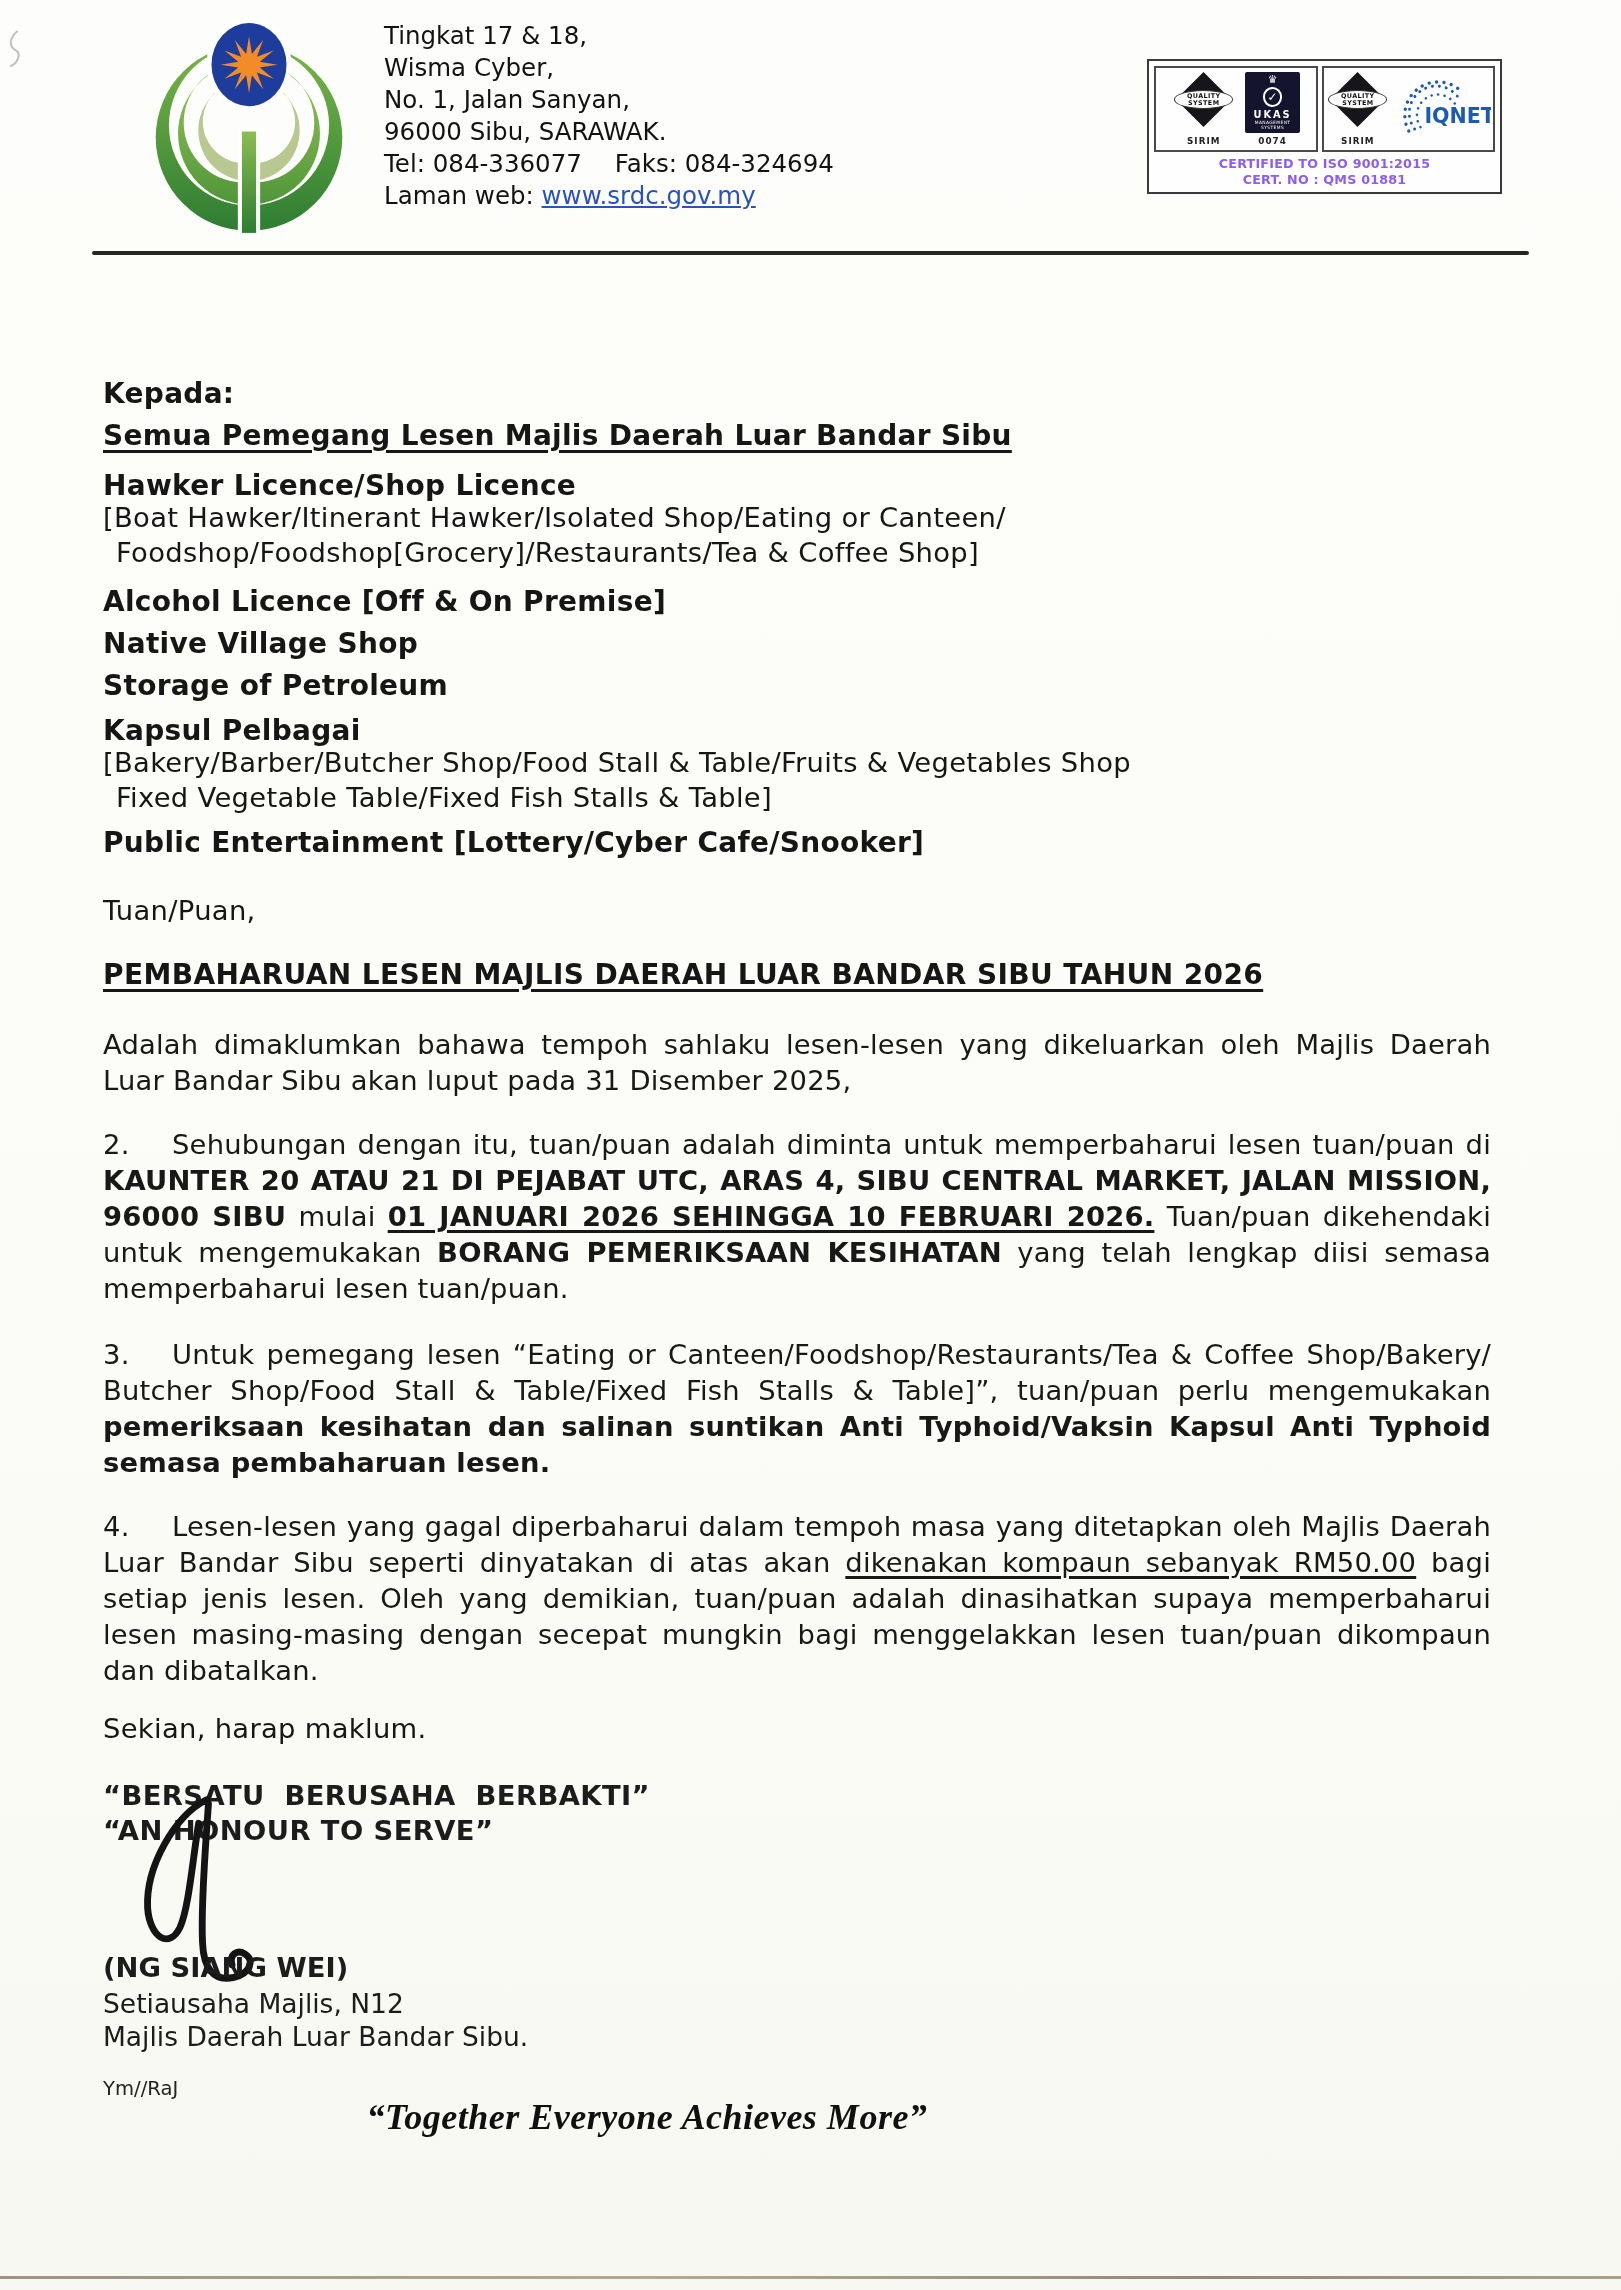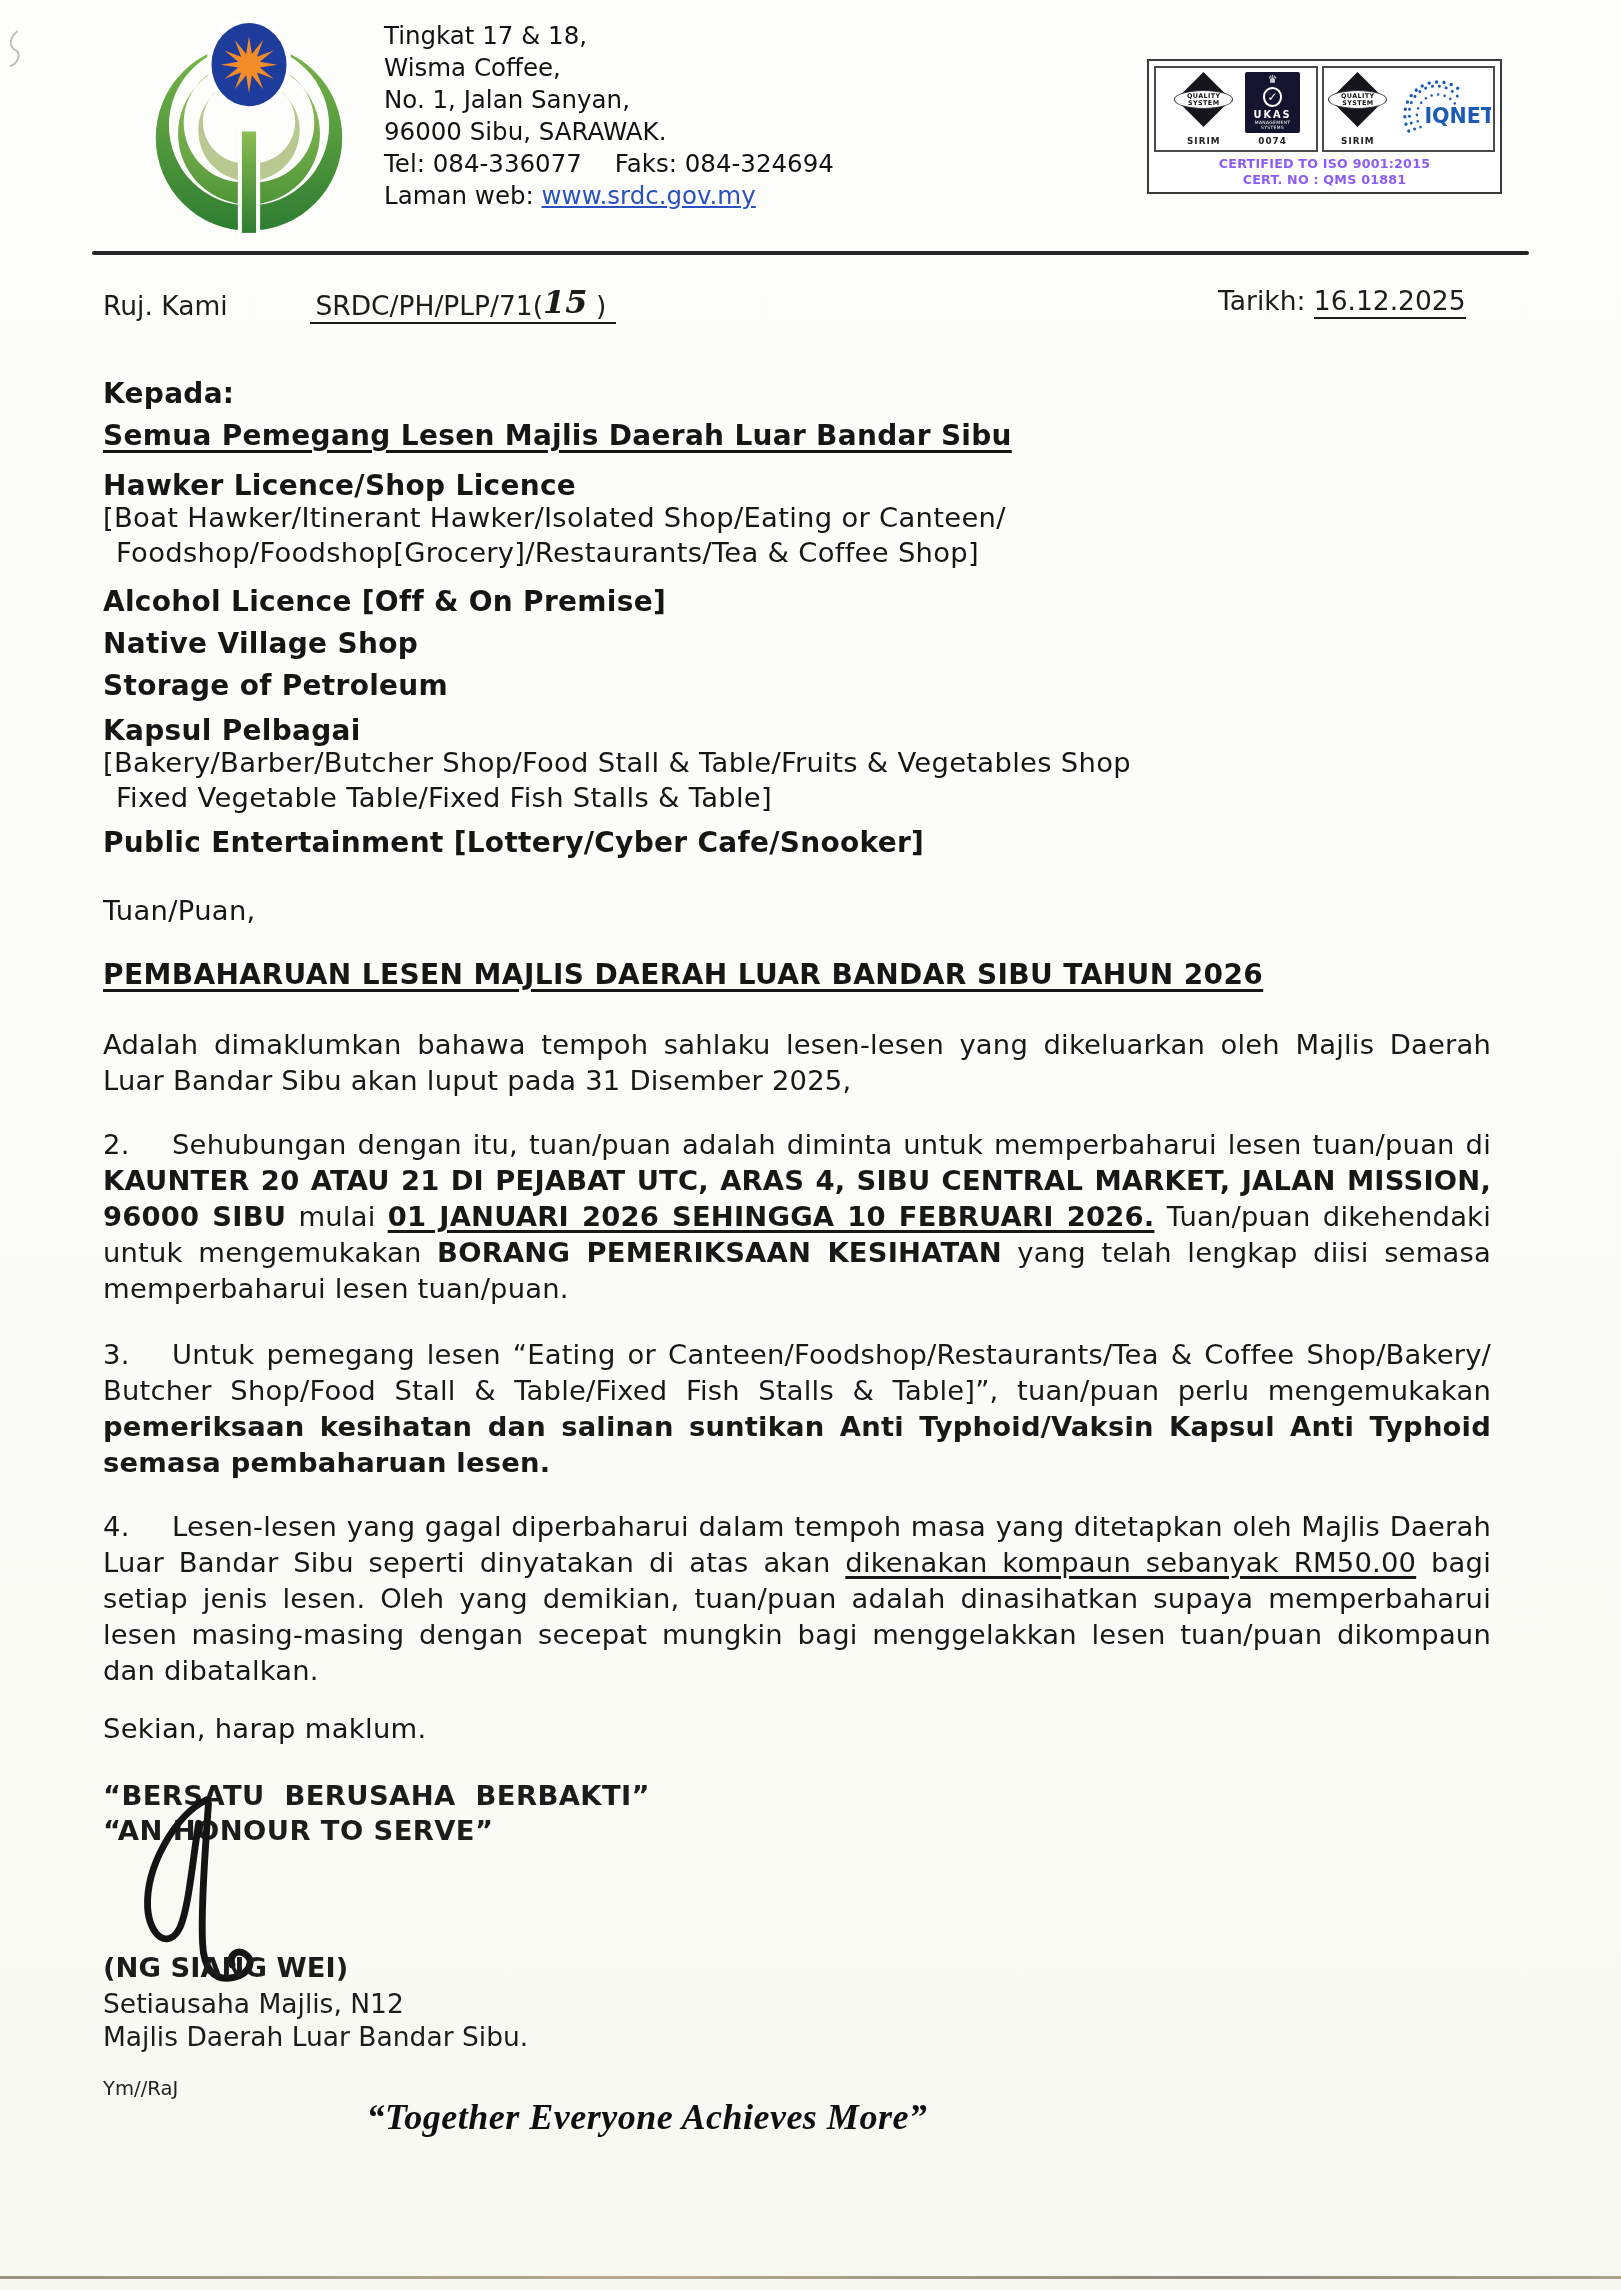--- a/index.html
+++ b/index.html
@@ -114,21 +114,21 @@
     <rect x="93" y="112" width="14" height="100" fill="url(#gStem)"></rect>
 
     <ellipse cx="100" cy="46" rx="42" ry="46" fill="#ffffff"></ellipse>
     <ellipse cx="100" cy="46" rx="37" ry="41" fill="#1e3c9b"></ellipse>
 
     <polygon fill="#f28c28" points="100,18 102.9,35.4 114,21.8 107.8,38.2 124.3,32 110.6,43.2 128,46 110.6,48.9 124.3,60 107.8,53.8 114,70.3 102.9,56.6 100,74 97.2,56.6 86,70.3 92.2,53.8 75.8,60 89.4,48.9 72,46 89.4,43.2 75.8,32 92.2,38.2 86,21.8 97.2,35.4"></polygon>
   </svg>
 
   <div class="abs org">
     <div class="org-line">Tingkat 17 &amp; 18,</div>
-    <div class="org-line">Wisma Coffee,</div>
+    <div class="org-line">Wisma Cyber,</div>
     <div class="org-line">No. 1, Jalan Sanyan,</div>
     <div class="org-line">96000 Sibu, SARAWAK.</div>
     <div class="org-line"><span>Tel: 084-336077</span><span class="tel-gap"></span><span>Faks: 084-324694</span></div>
     <div class="org-line"><span>Laman web: </span><span class="weblink">www.srdc.gov.my</span></div>
   </div>
 
   <div class="abs badges">
     <div class="badge-row">
       <div class="badge-cell">
         <div class="diamond-wrap">
@@ -167,24 +167,20 @@
       </div>
     </div>
     <div class="cert-lines">
       <div>CERTIFIED TO ISO 9001:2015</div>
       <div>CERT. NO : QMS 01881</div>
     </div>
   </div>
 
   <div class="abs rule"></div>
 
-  <div class="abs refrow">
-    <span>Ruj. Kami</span><span class="refcode"><span>SRDC/PH/PLP/71(</span><span class="handwritten">15</span><span> )</span></span>
-    <span class="tarikh"><span>Tarikh: </span><span class="dateval">16.12.2025</span></span>
-  </div>
 
   <div class="abs line b" style="left:103px; top:377px;">Kepada:</div>
   <div class="abs line b u" style="left:103px; top:419px;">Semua Pemegang Lesen Majlis Daerah Luar Bandar Sibu</div>
 
   <div class="abs line b" style="left:103px; top:469px;">Hawker Licence/Shop Licence</div>
   <div class="abs line" style="left:103px; top:502px;">[Boat Hawker/Itinerant Hawker/Isolated Shop/Eating or Canteen/</div>
   <div class="abs line" style="left:116px; top:537px;">Foodshop/Foodshop[Grocery]/Restaurants/Tea &amp; Coffee Shop]</div>
   <div class="abs line b" style="left:103px; top:585px;">Alcohol Licence [Off &amp; On Premise]</div>
   <div class="abs line b" style="left:103px; top:627px;">Native Village Shop</div>
   <div class="abs line b" style="left:103px; top:669px;">Storage of Petroleum</div>

